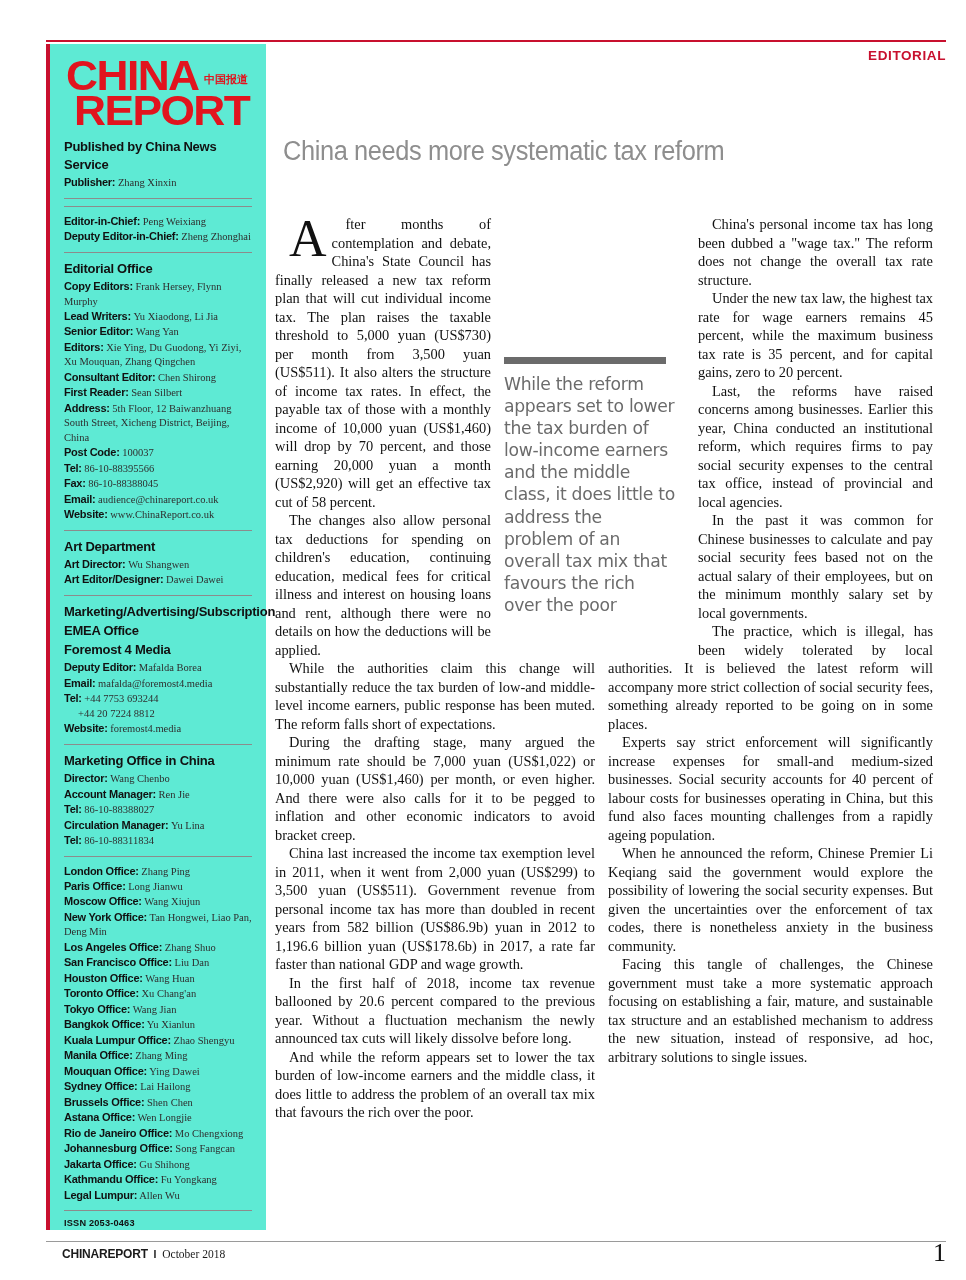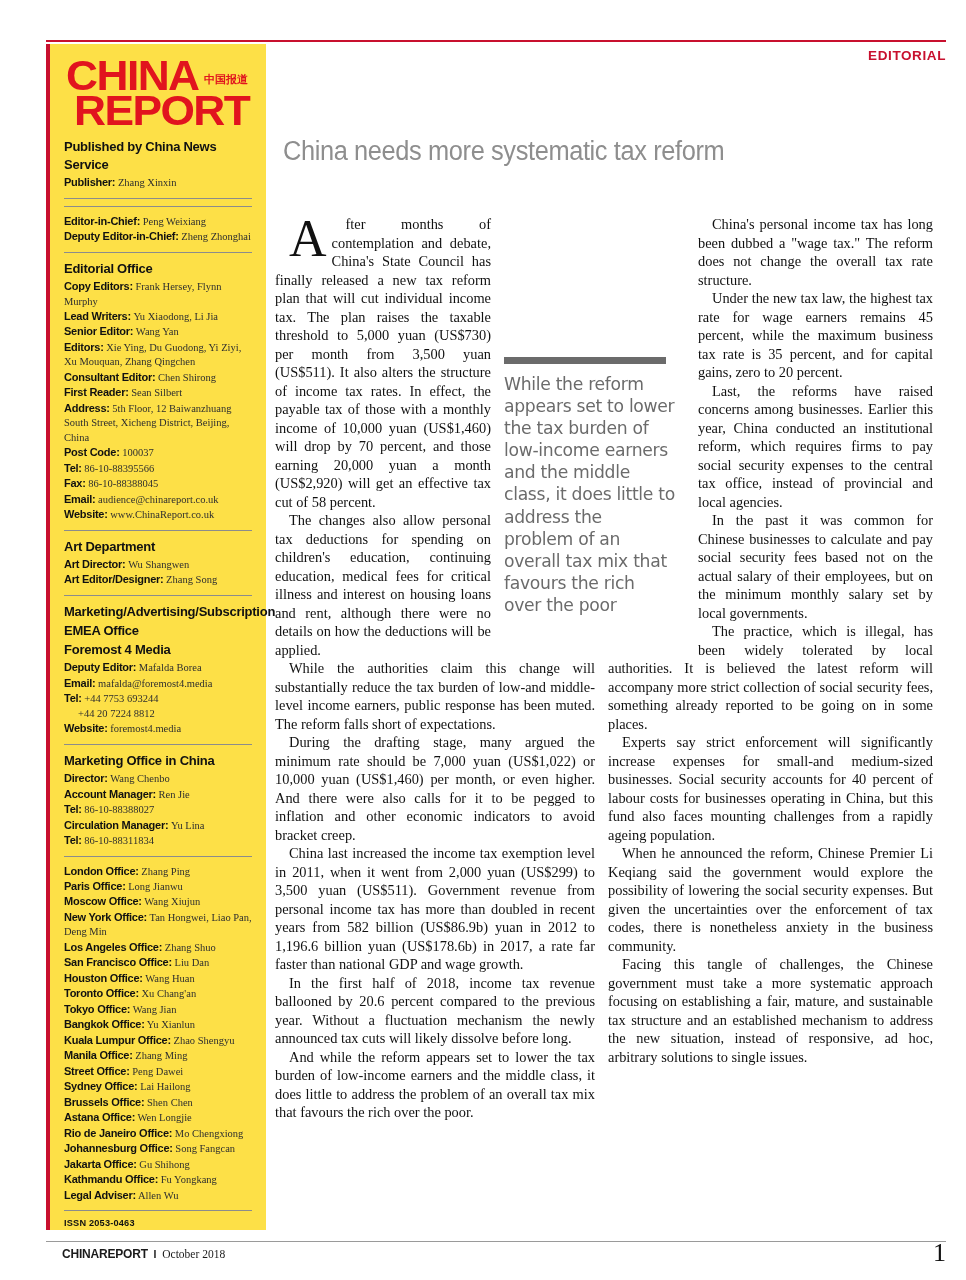--- a/index.html
+++ b/index.html
@@ -55,21 +55,21 @@
     background: #c8102e;
   }
 
   
   .sidebar {
     position: absolute;
     left: 50px;
     top: 44px;
     width: 216px;
     height: 1186px;
-    background: #fde047;
+    background: #5eead4;
     box-sizing: border-box;
     padding: 14px 14px 10px 14px;
   }
 
   .logo {
     margin: 0 0 12px 2px;
     position: relative;
     height: 68px;
   }
   .logo-line {
@@ -363,21 +363,21 @@
     <div class="sb-div"></div>
 
     <div class="sb-block">
       <div class="sb-head">Art Department</div>
       <div class="sb-line">
         <span class="sb-lbl">Art Director:</span>
         <span class="sb-val">Wu Shangwen</span>
       </div>
       <div class="sb-line">
         <span class="sb-lbl">Art Editor/Designer:</span>
-        <span class="sb-val">Zhang Song</span>
+        <span class="sb-val">Dawei Dawei</span>
       </div>
     </div>
 
     <div class="sb-div"></div>
 
     <div class="sb-block">
       <div class="sb-head">Marketing/Advertising/Subscription</div>
       <div class="sb-head">EMEA Office</div>
       <div class="sb-head">Foremost 4 Media</div>
       <div class="sb-line">
@@ -433,29 +433,29 @@
         <div class="sb-line"><span class="sb-lbl">Moscow Office:</span><span class="sb-val"> Wang Xiujun</span></div>
         <div class="sb-line"><span class="sb-lbl">New York Office:</span><span class="sb-val"> Tan Hongwei, Liao Pan, Deng Min</span></div>
         <div class="sb-line"><span class="sb-lbl">Los Angeles Office:</span><span class="sb-val"> Zhang Shuo</span></div>
         <div class="sb-line"><span class="sb-lbl">San Francisco Office:</span><span class="sb-val"> Liu Dan</span></div>
         <div class="sb-line"><span class="sb-lbl">Houston Office:</span><span class="sb-val"> Wang Huan</span></div>
         <div class="sb-line"><span class="sb-lbl">Toronto Office:</span><span class="sb-val"> Xu Chang'an</span></div>
         <div class="sb-line"><span class="sb-lbl">Tokyo Office:</span><span class="sb-val"> Wang Jian</span></div>
         <div class="sb-line"><span class="sb-lbl">Bangkok Office:</span><span class="sb-val"> Yu Xianlun</span></div>
         <div class="sb-line"><span class="sb-lbl">Kuala Lumpur Office:</span><span class="sb-val"> Zhao Shengyu</span></div>
         <div class="sb-line"><span class="sb-lbl">Manila Office:</span><span class="sb-val"> Zhang Ming</span></div>
-        <div class="sb-line"><span class="sb-lbl">Street Office:</span><span class="sb-val"> Peng Dawei</span></div>
+        <div class="sb-line"><span class="sb-lbl">Mouquan Office:</span><span class="sb-val"> Ying Dawei</span></div>
         <div class="sb-line"><span class="sb-lbl">Sydney Office:</span><span class="sb-val"> Lai Hailong</span></div>
         <div class="sb-line"><span class="sb-lbl">Brussels Office:</span><span class="sb-val"> Shen Chen</span></div>
         <div class="sb-line"><span class="sb-lbl">Astana Office:</span><span class="sb-val"> Wen Longjie</span></div>
         <div class="sb-line"><span class="sb-lbl">Rio de Janeiro Office:</span><span class="sb-val"> Mo Chengxiong</span></div>
         <div class="sb-line"><span class="sb-lbl">Johannesburg Office:</span><span class="sb-val"> Song Fangcan</span></div>
         <div class="sb-line"><span class="sb-lbl">Jakarta Office:</span><span class="sb-val"> Gu Shihong</span></div>
         <div class="sb-line"><span class="sb-lbl">Kathmandu Office:</span><span class="sb-val"> Fu Yongkang</span></div>
-        <div class="sb-line"><span class="sb-lbl">Legal Adviser:</span><span class="sb-val"> Allen Wu</span></div>
+        <div class="sb-line"><span class="sb-lbl">Legal Lumpur:</span><span class="sb-val"> Allen Wu</span></div>
       </div>
 
     <div class="sb-div"></div>
 
     <div class="issn">ISSN 2053-0463</div>
   </aside>
 
   <h1 class="headline">China needs more systematic tax reform</h1>
 
   <div class="col c1" id="col1">

